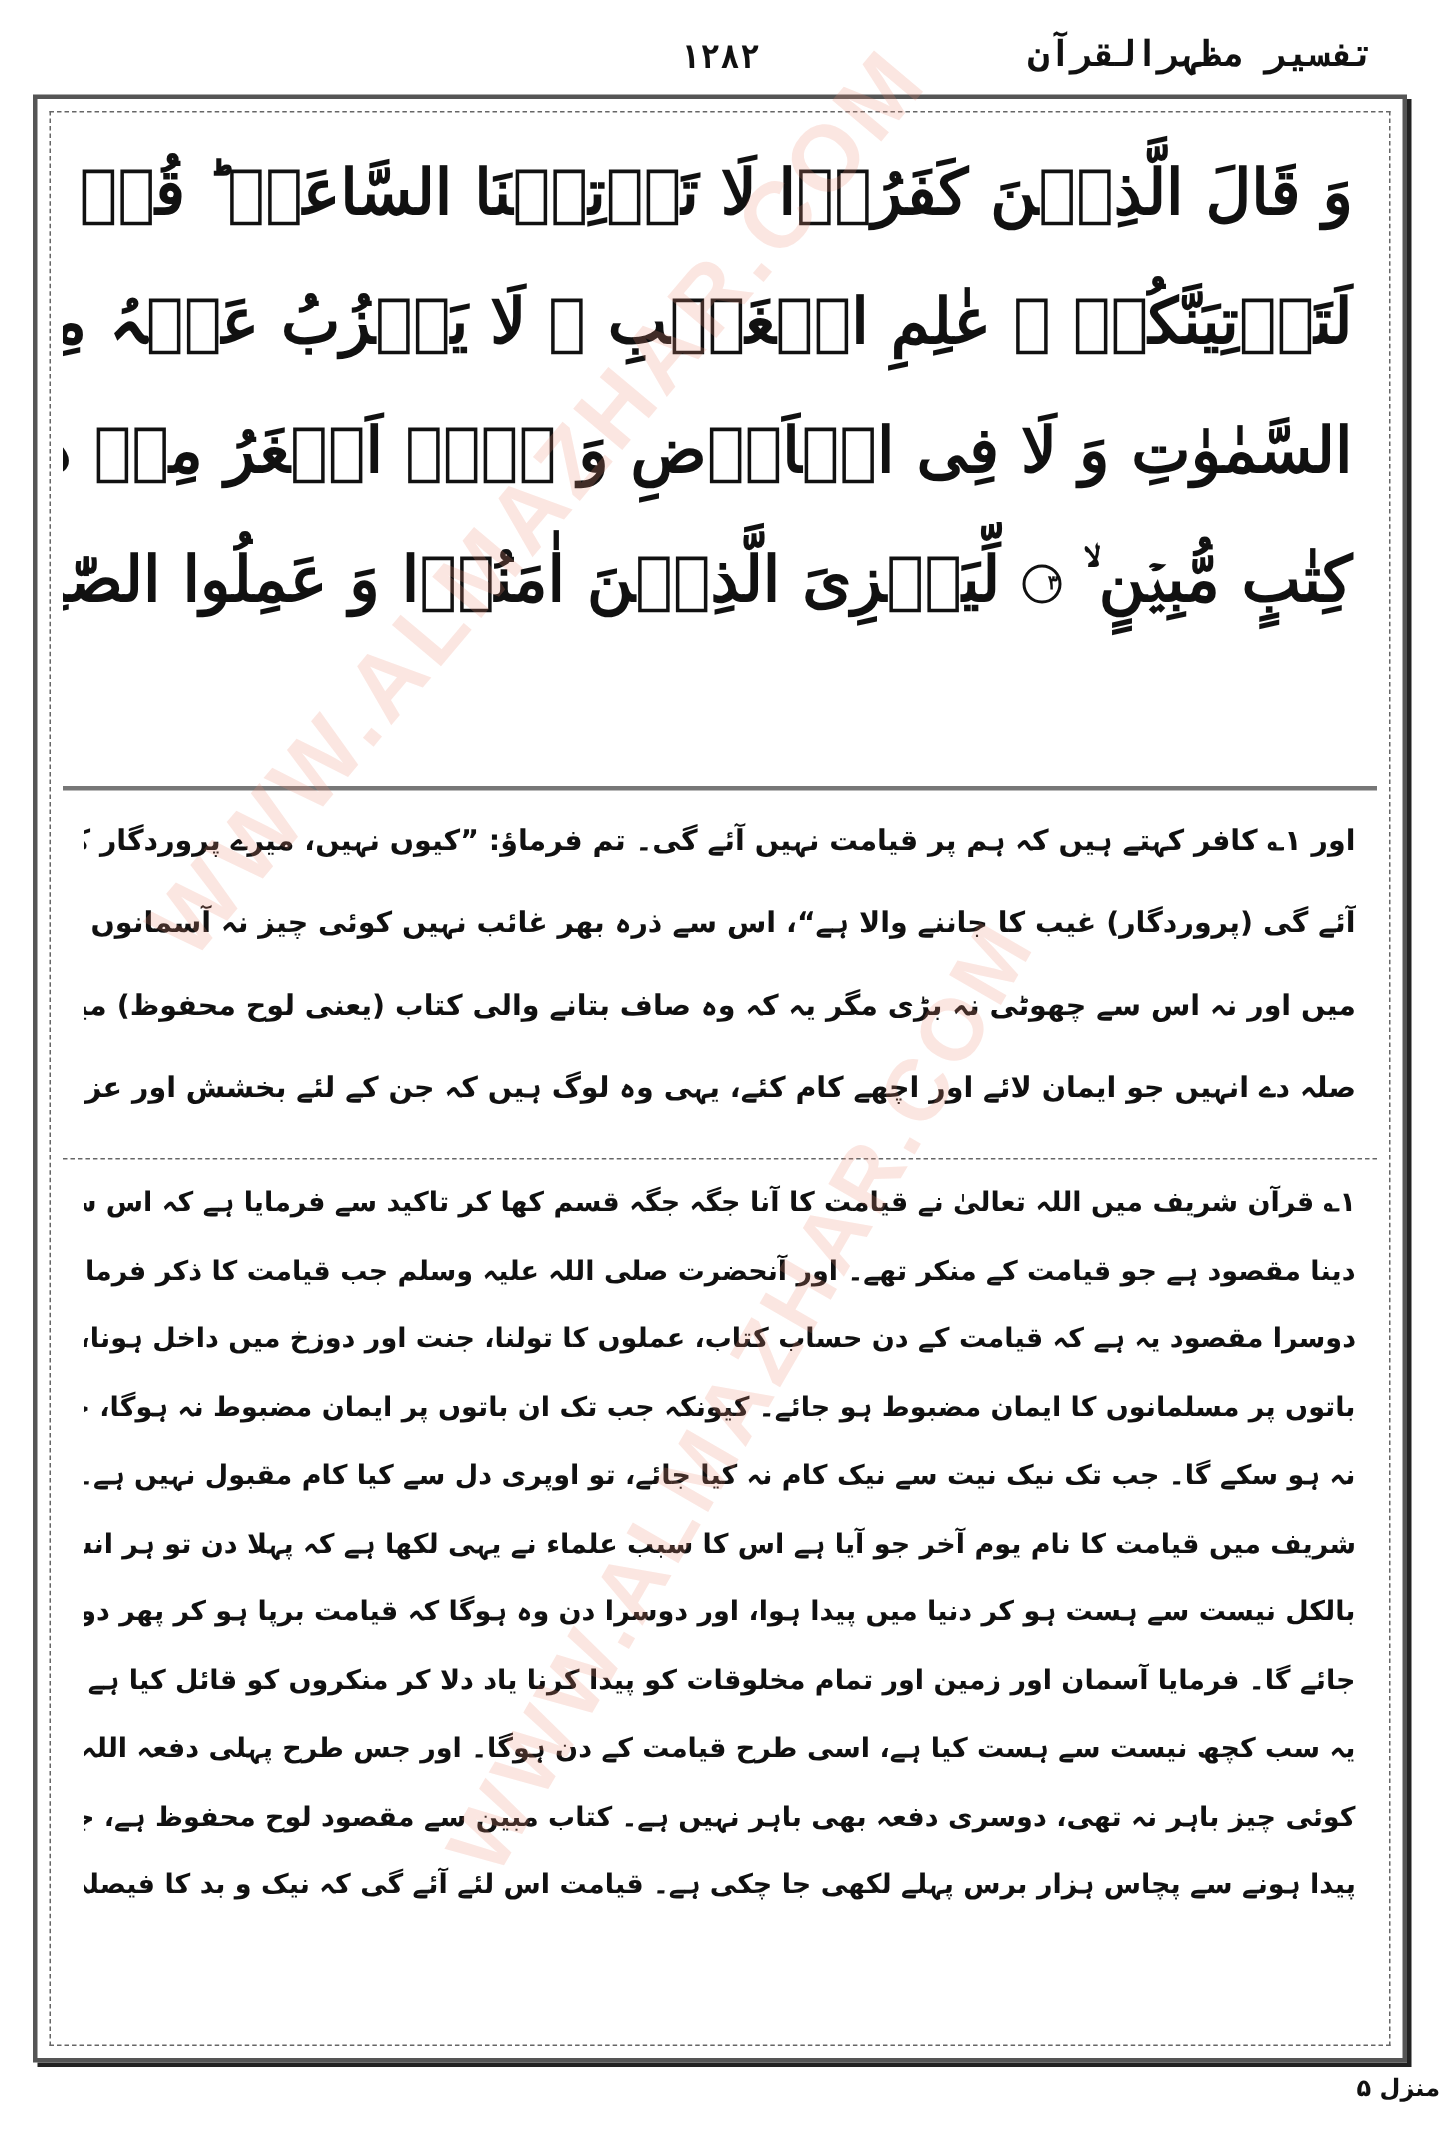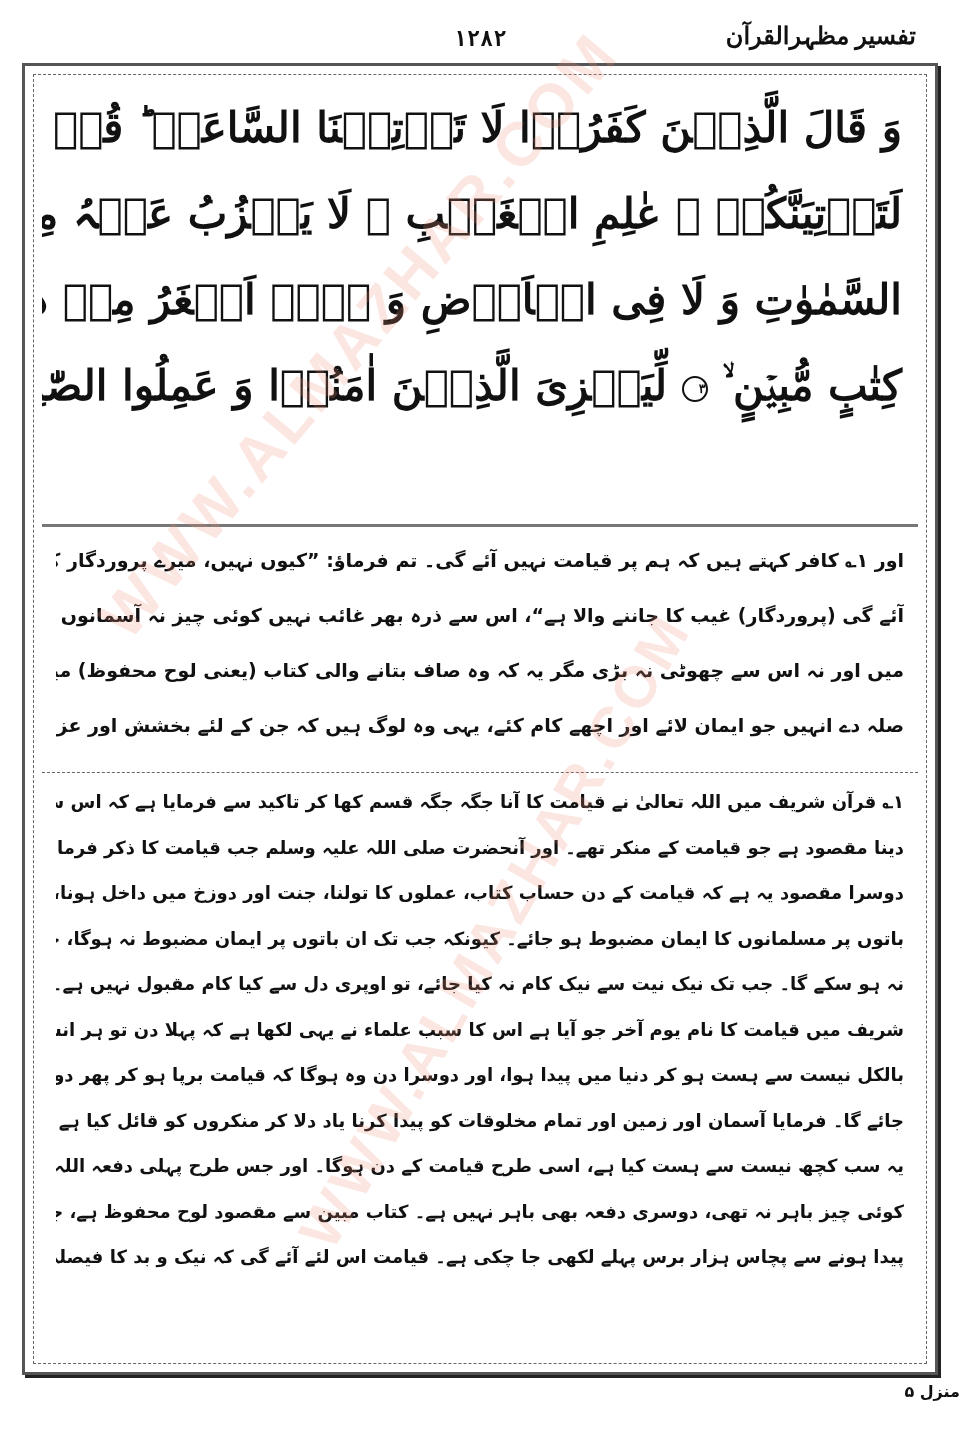--- a/index.html
+++ b/index.html
@@ -1,21 +1,21 @@
 <!DOCTYPE html>
 <html><head>
 <meta charset="utf-8">
 <style>
   html, body { margin: 0; padding: 0; background: #ffffff; }
   body { width: 960px; height: 1429px; position: relative; overflow: hidden;
          font-family: "DejaVu Sans", sans-serif; color: #111; }
 
   .page-header { position: absolute; left: 0; top: 0; width: 960px; height: 60px; }
   .hdr-right { position: absolute; right: 44px; top: 22px; font-size: 24px; font-weight: bold;
-               direction: rtl; font-family: Liberation Serif, serif; }
+               direction: rtl; font-family: Liberation Mono, monospace; }
   .hdr-center { position: absolute; left: 0; right: 0; top: 26px; text-align: center;
                 font-size: 22px; font-weight: bold; font-family: Liberation Mono, monospace; direction: rtl; }
   .hdr-left { position: absolute; left: 48px; top: 30px; font-size: 14px; font-weight: bold; direction: rtl; margin-top: 36px; }
 
   .frame { position: absolute; left: 22px; top: 63px; width: 910px; height: 1306px;
            border: 3px solid #555; box-shadow: 3px 3px 0 #222; background: #fff; }
   .frame-inner { position: absolute; left: 8px; top: 8px; right: 8px; bottom: 8px;
                  border: 1px dashed #666; }
 
   .watermark { position: absolute; color: rgba(235, 140, 120, 0.22); font-weight: bold;

